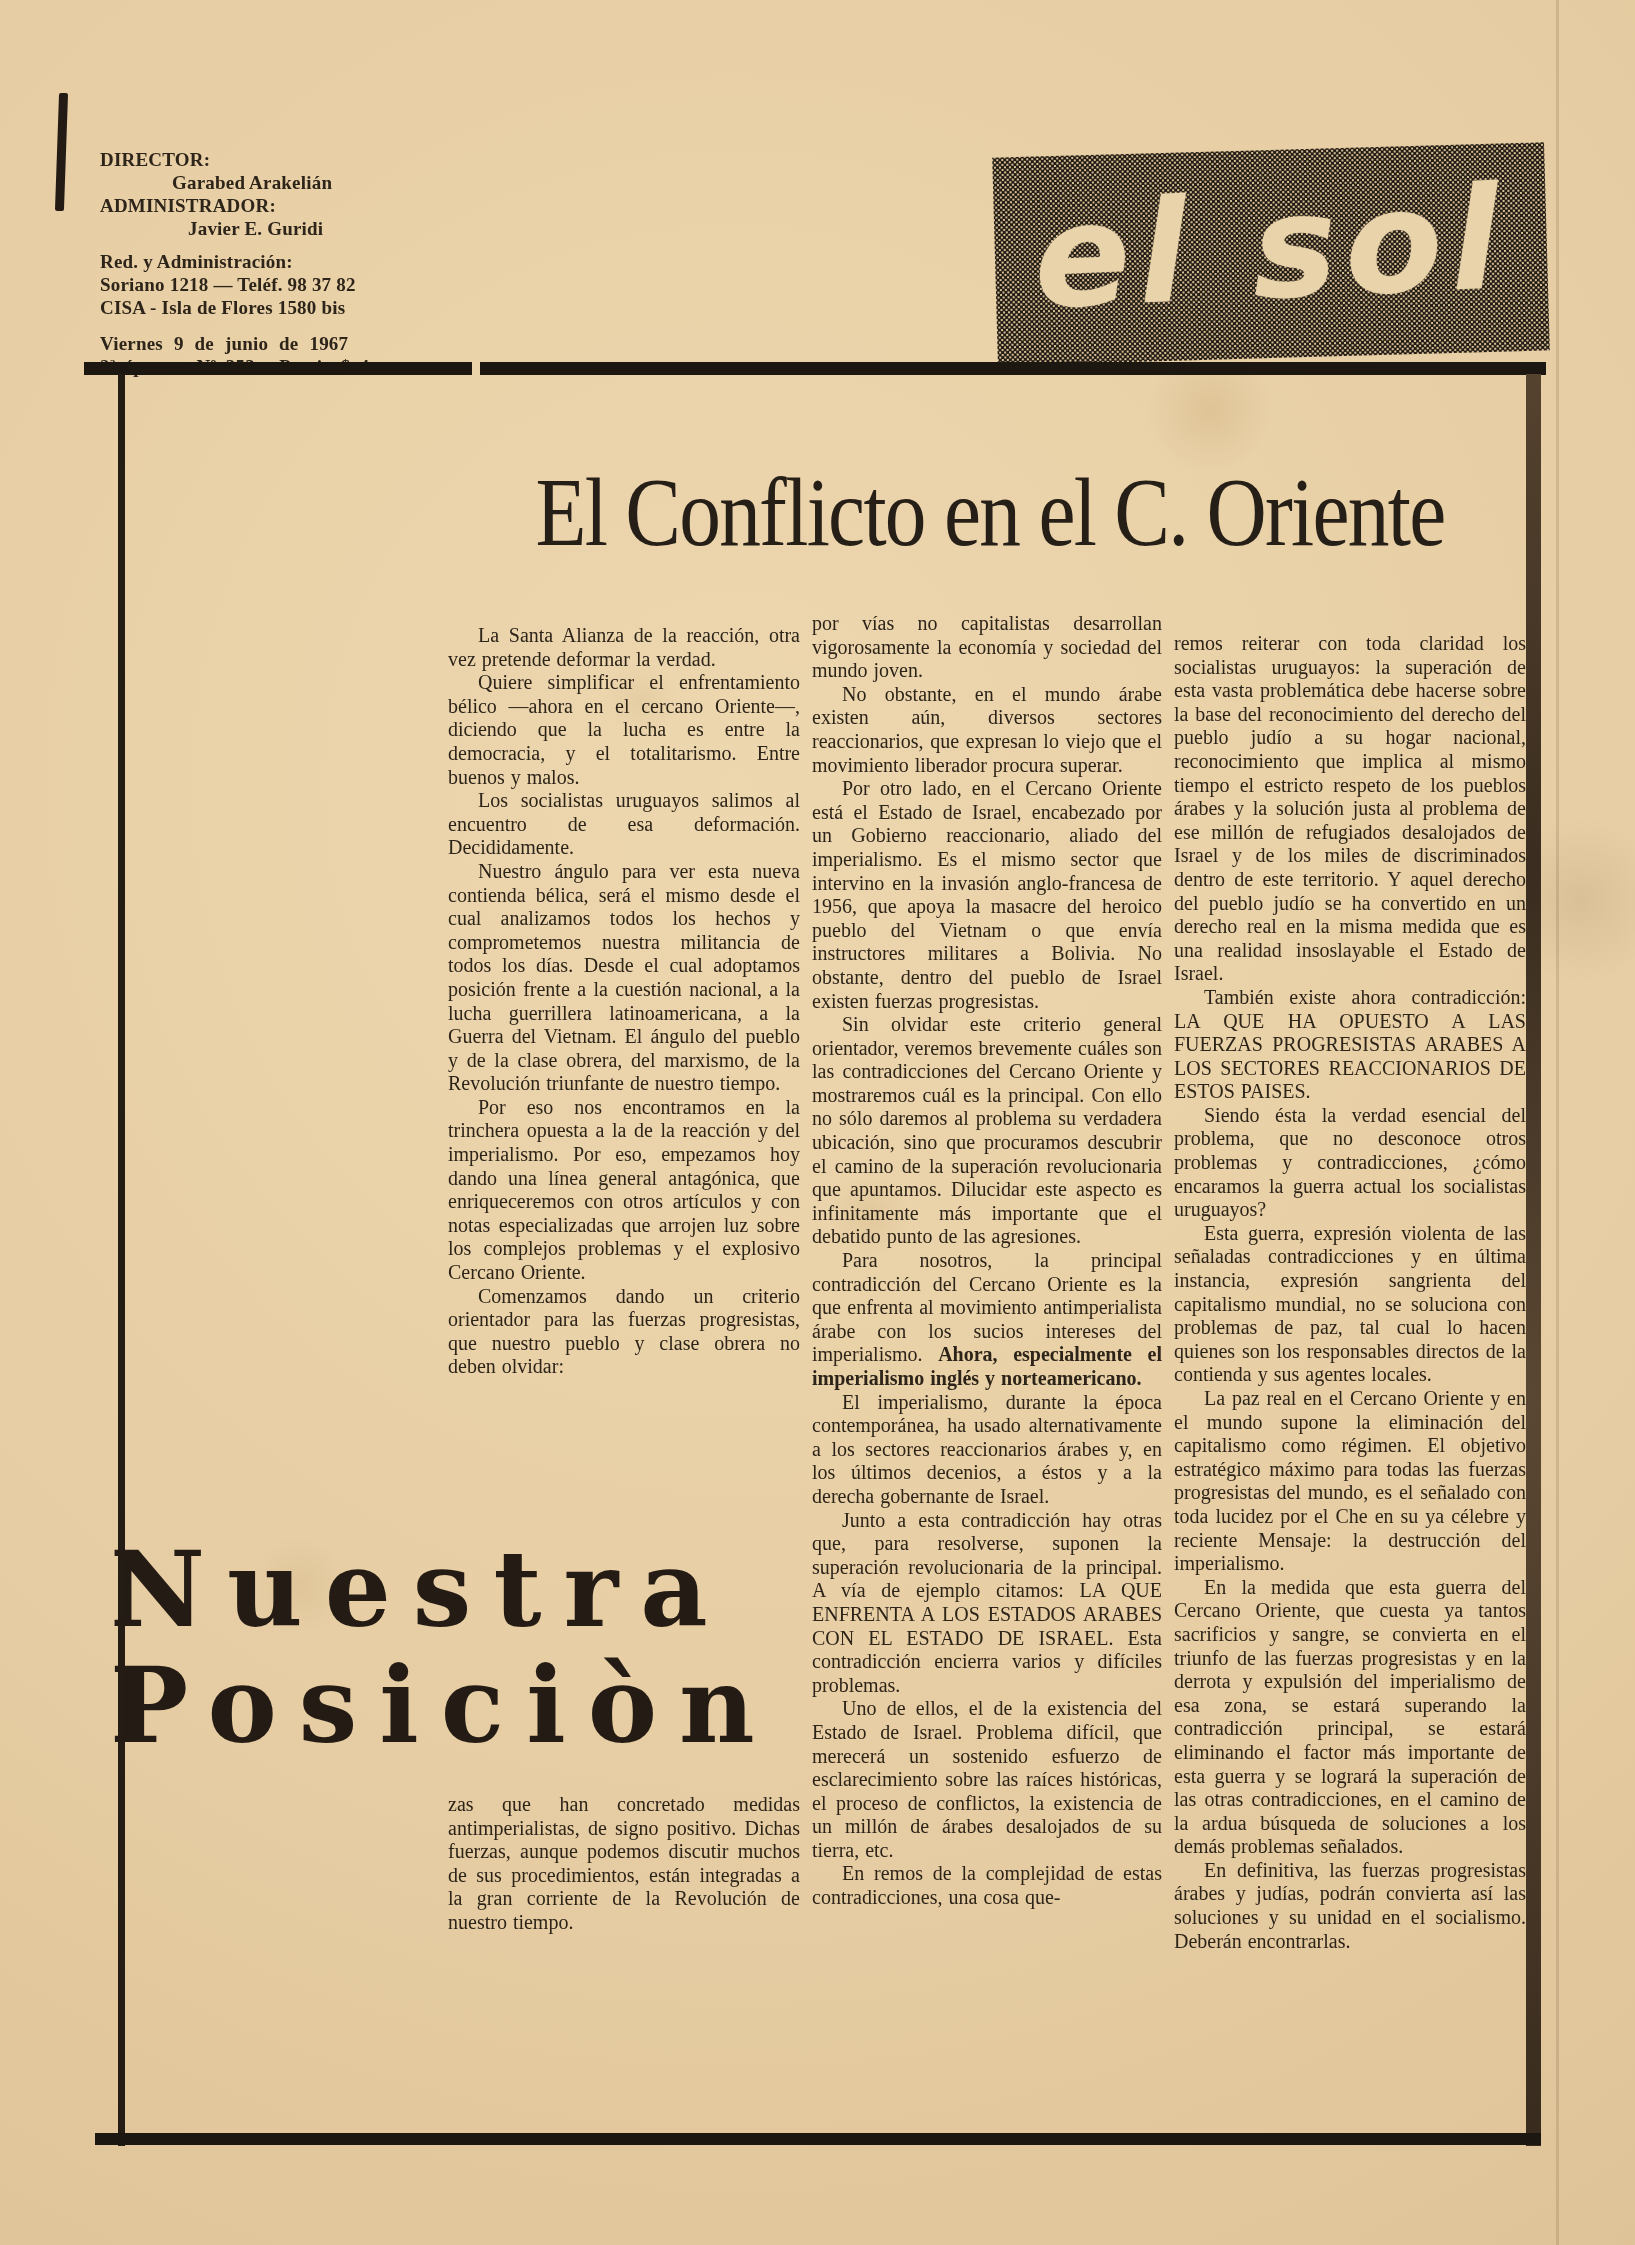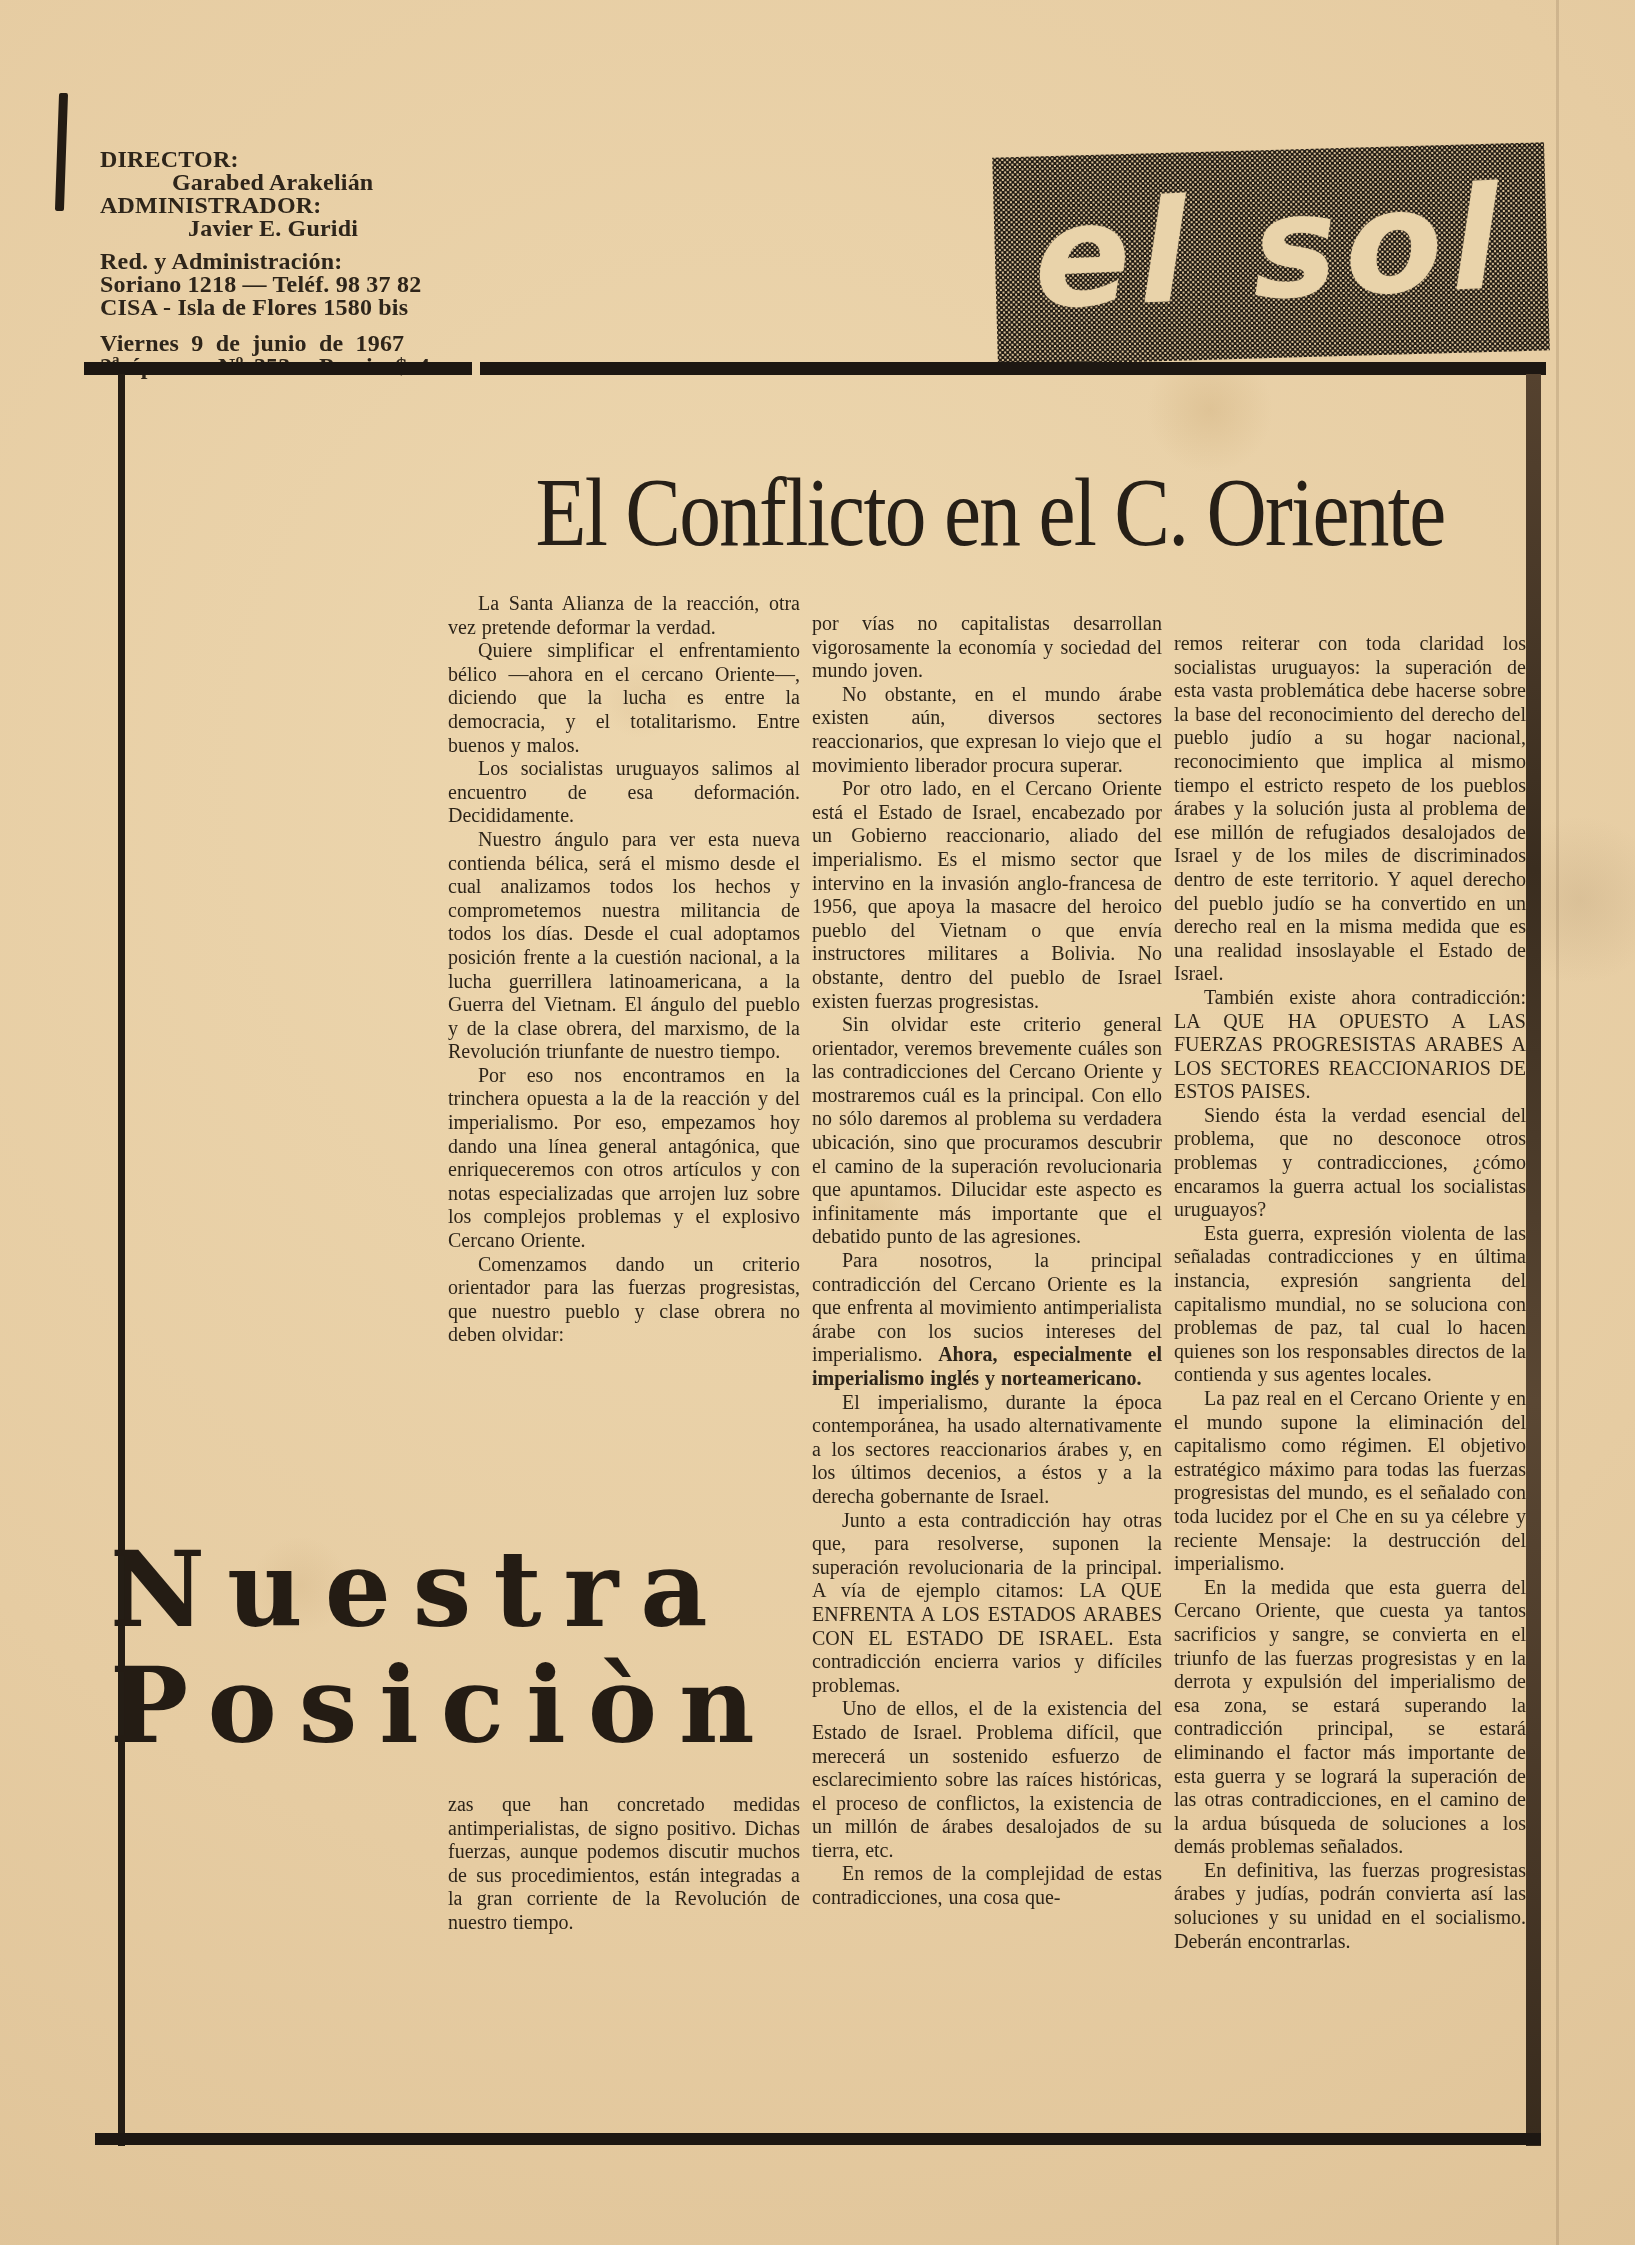--- a/index.html
+++ b/index.html
@@ -11,21 +11,21 @@
   .page::before{
     content:"";position:absolute;inset:0;pointer-events:none;
     background:
       radial-gradient(circle 90px at 1210px 410px, rgba(180,140,80,.20), transparent 70%),
       radial-gradient(circle 60px at 870px 1215px, rgba(180,140,80,.16), transparent 70%),
       radial-gradient(circle 70px at 300px 1585px, rgba(170,130,75,.12), transparent 70%),
       radial-gradient(circle 55px at 640px 700px, rgba(170,130,75,.10), transparent 70%),
       radial-gradient(circle 120px at 1580px 900px, rgba(120,90,55,.12), transparent 70%);
   }
   
-  .masthead{position:absolute;left:100px;top:148px;font-weight:bold;font-size:24px;line-height:23px;letter-spacing:.2px;color:#2e251a;}
+  .masthead{position:absolute;left:100px;top:148px;font-weight:bold;font-size:19px;line-height:23px;letter-spacing:.2px;color:#2e251a;}
   .mh-name1{padding-left:72px;}
   .mh-name2{padding-left:88px;}
   .mh-address-label{margin-top:10px;}
   .mh-date{margin-top:13px;word-spacing:6px;}
   .mh-edition{word-spacing:4px;}
   
   .logo-box{
     position:absolute;left:995px;top:150px;width:552px;height:208px;
     transform:rotate(-1.6deg);
     background-color:#d8bf95;
@@ -53,21 +53,21 @@
     position:absolute;left:440px;top:460px;width:1100px;margin:0;
     text-align:center;font-weight:normal;font-size:97px;line-height:1.1;
     letter-spacing:-2px;color:#261f17;white-space:nowrap;
     transform:scaleX(.86);transform-origin:50% 50%;
     font-family:"Liberation Serif",serif;
   }
   
   .col{position:absolute;text-align:justify;font-size:20px;line-height:23.6px;word-spacing:1px;color:#2d2419;}
   .col p{margin:0;text-indent:30px;}
   .col p.noindent{text-indent:0;}
-  .col1{left:448px;top:592px;width:352px;}
+  .col1{left:448px;top:624px;width:352px;}
   .col1b{left:448px;top:1793px;width:352px;}
   .col2{left:812px;top:612px;width:350px;}
   .col3{left:1174px;top:632px;width:352px;}
   .bold{font-weight:bold;}
   
   .bigtitle{position:absolute;left:110px;top:1532px;font-family:"DejaVu Serif",serif;font-weight:bold;color:#241c14;}
   .bigline{font-size:104px;line-height:116px;letter-spacing:22px;}
 </style>
 </head>
 <body>

